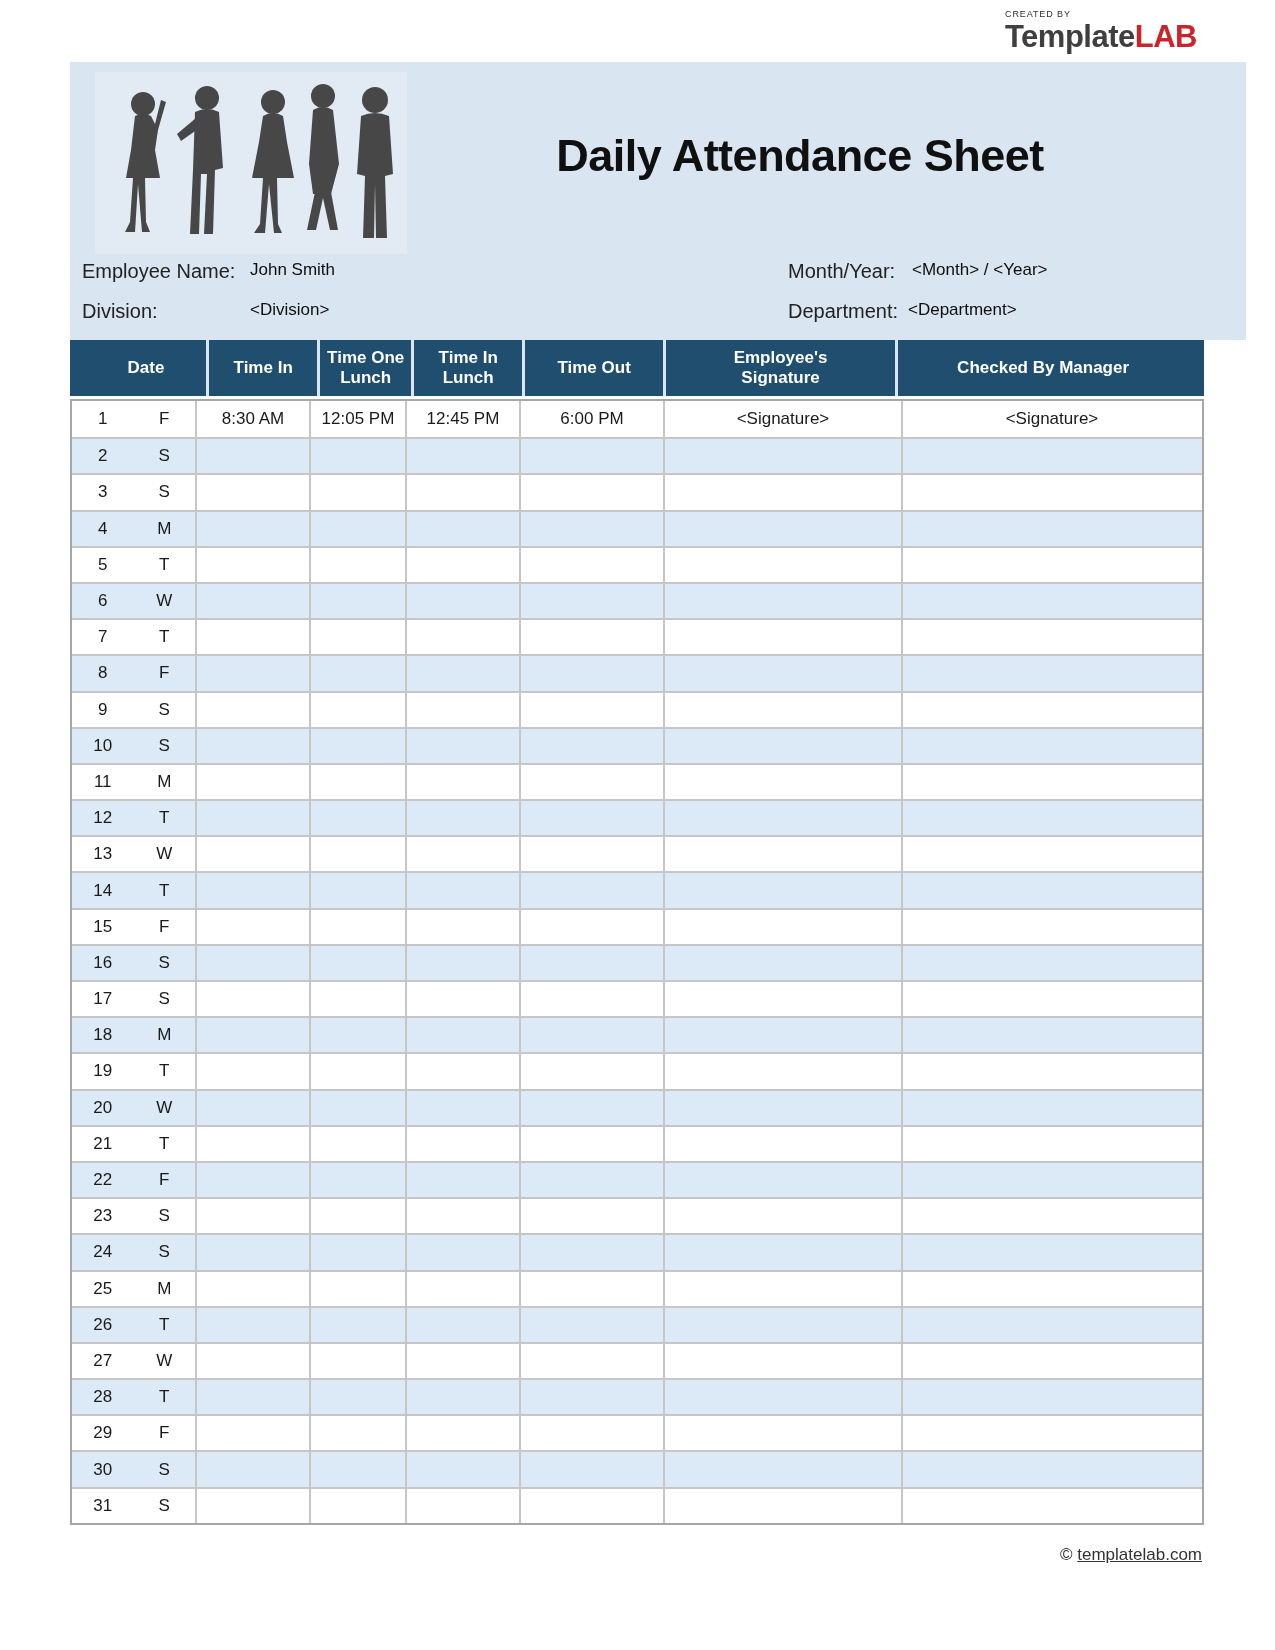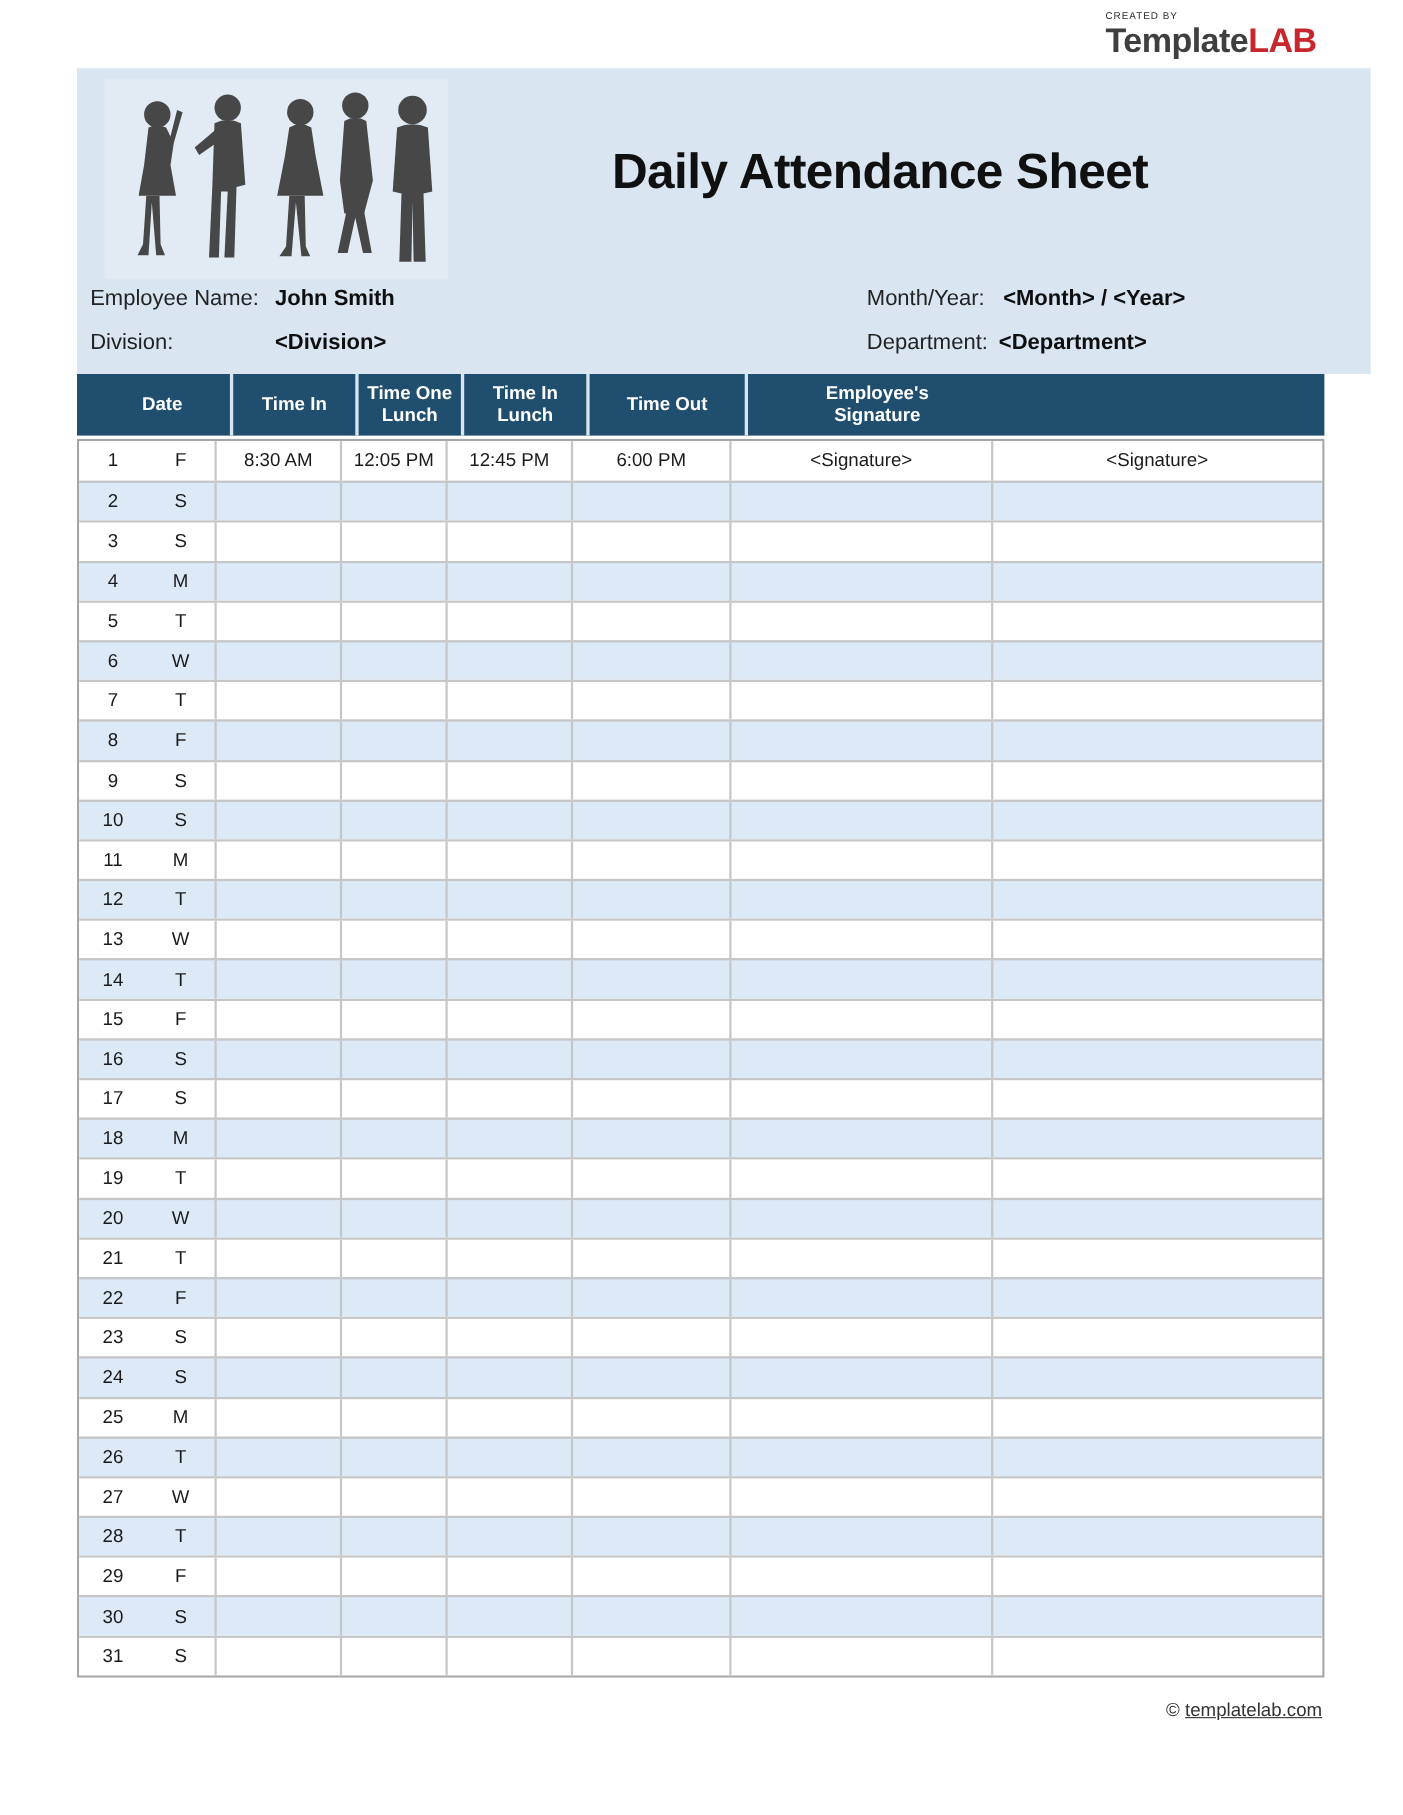--- a/index.html
+++ b/index.html
@@ -11,21 +11,21 @@
   .created-by{display:block;font-size:9px;font-weight:normal;letter-spacing:.9px;color:#2f2f2f;margin-bottom:2px;}
   .brand{font-size:31px;font-weight:bold;letter-spacing:-0.5px;color:#3f3f3f;}
   .brand .lab{color:#c9252c;}
 
   
   .banner{position:absolute;left:70px;top:62px;width:1132px;height:278px;background:#d9e5f0;padding-left:44px;}
   .figures{position:absolute;left:25px;top:10px;width:312px;height:182px;background:#e2ebf4;}
   .title{position:absolute;left:330px;width:800px;top:68px;text-align:center;
          font-size:45px;font-weight:bold;color:#101010;letter-spacing:-0.5px;}
   .info-label{position:absolute;font-size:20px;color:#222;}
-  .info-value{position:absolute;font-size:20px;font-weight:bold;color:#0e0e0e;}
+  .info-value{position:absolute;font-size:17px;font-weight:normal;color:#0e0e0e;}
   .p-emp-l{left:12px;top:198px}.p-emp-v{left:180px;top:198px}
   .p-div-l{left:12px;top:238px}.p-div-v{left:180px;top:238px}
   .p-my-l{left:718px;top:198px}.p-my-v{left:842px;top:198px}
   .p-dep-l{left:718px;top:238px}.p-dep-v{left:838px;top:238px}
 
   
   .tbl{position:absolute;left:70px;top:340px;width:1134px;}
   .thead{display:flex;width:1134px;height:56px;background:#1f4e6e;box-sizing:border-box;
          padding:0 16px;margin-bottom:3px;}
   .th{box-sizing:border-box;display:flex;align-items:center;justify-content:center;text-align:center;
@@ -99,20 +99,21 @@
     <div class="thead">
         <div class="th c0">Date</div>
         <div class="th c1">Time In</div>
         <div class="th c2">Time One
 Lunch</div>
         <div class="th c3">Time In
 Lunch</div>
         <div class="th c4">Time Out</div>
         <div class="th c5">Employee's
 Signature</div>
+        <div class="th c6">Checked By Manager</div>
       </div>
     <div class="tbody">
         <div class="tr">
           <div class="td c0 datecell">
             <span class="dnum">1</span>
             <span class="dday">F</span>
           </div>
           <div class="td c1">8:30 AM</div>
           <div class="td c2">12:05 PM</div>
           <div class="td c3">12:45 PM</div>

